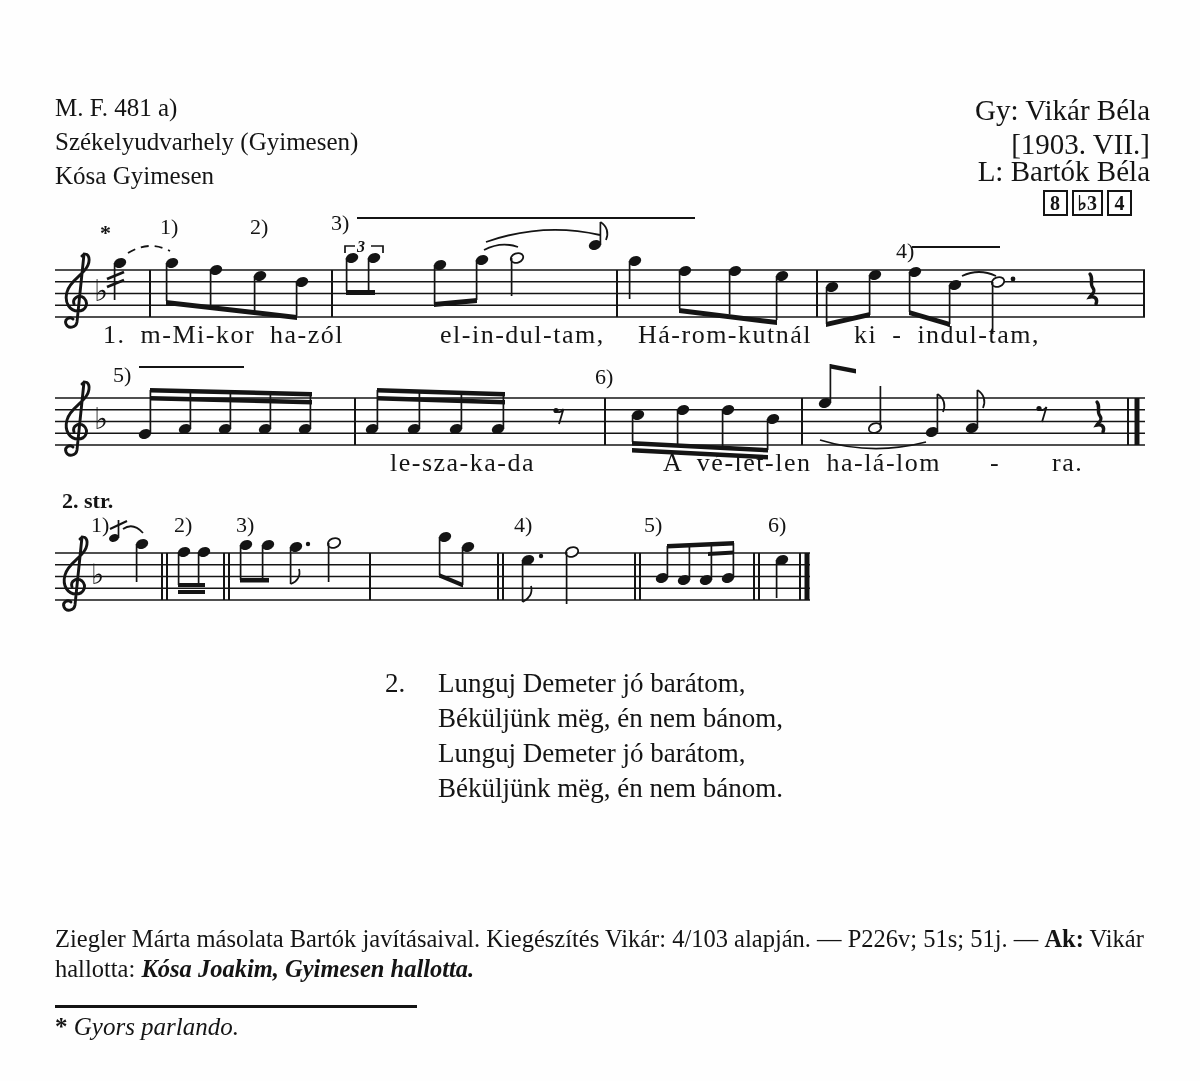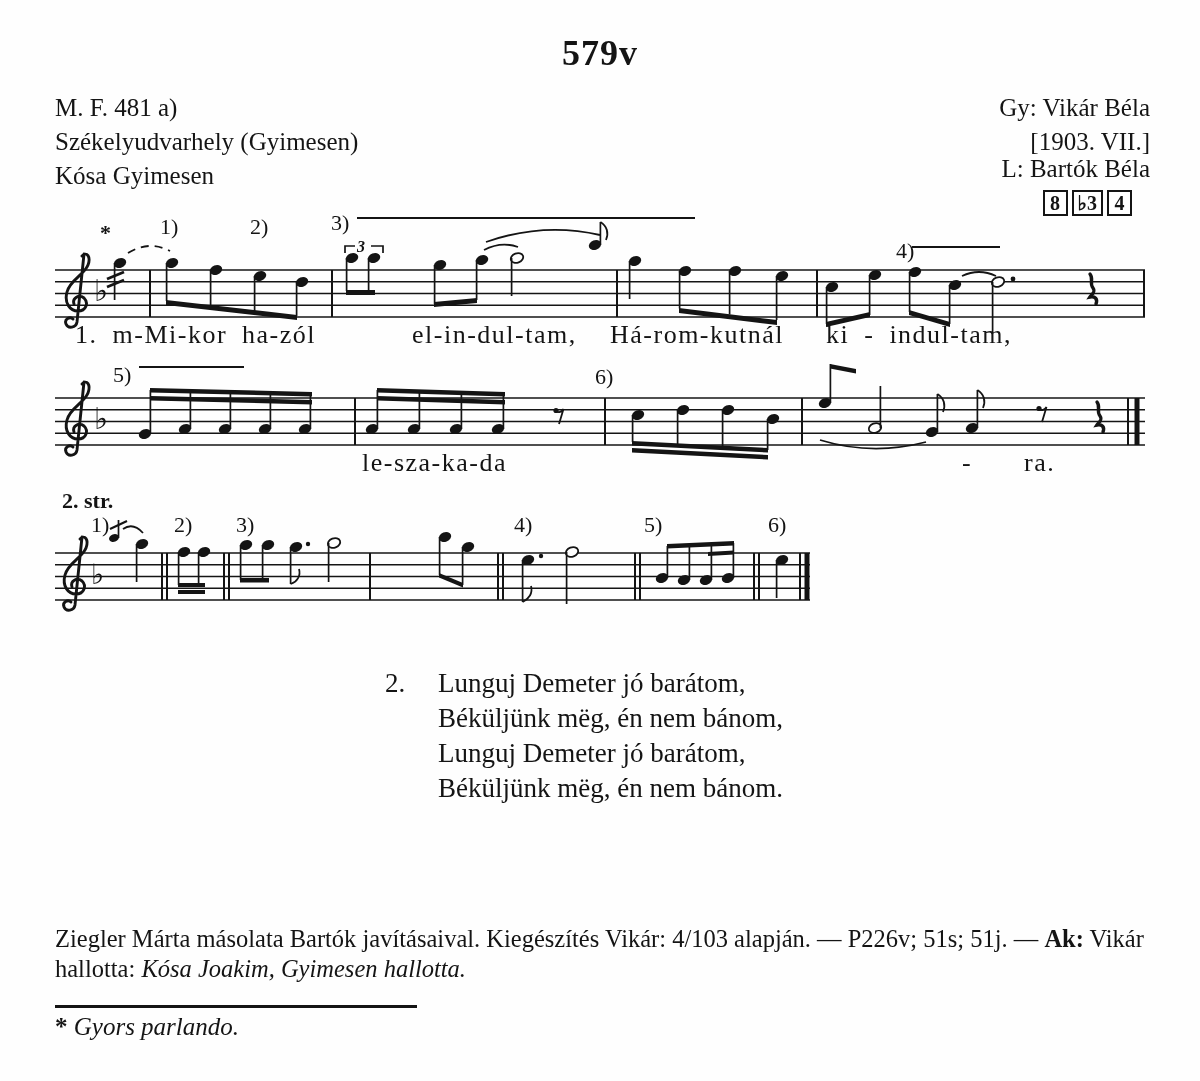--- a/index.html
+++ b/index.html
@@ -6,59 +6,58 @@
   .page{
     position:relative;width:1200px;height:1081px;margin:0 auto;
     background:#fefefe;color:#141414;
     font-family:"Liberation Serif",serif;overflow:hidden;
   }
   .title{
     position:absolute;left:0;top:32px;width:100%;text-align:center;
     font-size:36px;font-weight:bold;letter-spacing:1px;
   }
   .hl{position:absolute;left:55px;font-size:25px;white-space:nowrap;}
-  .hr{position:absolute;right:50px;font-size:25px;white-space:nowrap;text-align:right;}
+  .hr{position:absolute;right:50px;font-size:29px;white-space:nowrap;text-align:right;}
   .cadence{position:absolute;right:68px;top:190px;display:flex;gap:4px;}
   .cadence .box{
     display:inline-block;border:2px solid #141414;font-size:20px;font-weight:bold;
     line-height:22px;padding:0 4px;min-width:13px;text-align:center;
   }
   .sys{position:absolute;}
   .ann{position:absolute;font-size:22px;white-space:nowrap;}
   .ov{position:absolute;height:0;border-top:2px solid #141414;}
-  .lyr{position:absolute;font-size:26px;white-space:nowrap;word-spacing:7px;letter-spacing:1.5px;}
+  .lyr{position:absolute;font-size:26px;white-space:nowrap;word-spacing:7px;letter-spacing:1.5px;margin-left:28px;}
   .strlabel{position:absolute;font-size:22px;font-weight:bold;}
   .verse{position:absolute;left:385px;top:666px;font-size:27px;line-height:35px;}
   .verse .vnum{position:absolute;left:0;top:0;}
   .verse .vlines{margin-left:53px;}
   .footer{
     position:absolute;left:55px;top:924px;width:1100px;
     font-size:24.5px;line-height:30px;
   }
   .footer b{font-weight:bold;}
-  .footer i{font-style:italic;}
+  .footer i{font-style:italic;font-weight:bold;}
   .fn-rule{position:absolute;left:55px;top:1005px;width:362px;height:3px;background:#141414;}
   .fn{position:absolute;left:55px;top:1013px;font-size:25px;}
   .fn i{font-style:italic;text-align:right;}
   svg .sl{stroke:#141414;stroke-width:1.4;}
   svg .bl{stroke:#141414;stroke-width:2;}
   svg .blk{stroke:#141414;stroke-width:5;}
   svg .st{stroke:#141414;stroke-width:1.7;}
   svg .bm{fill:#141414;}
   svg .slur{fill:none;stroke:#141414;stroke-width:1.8;}
   svg .clef{fill:none;stroke:#141414;stroke-width:2.9;stroke-linecap:round;}
   svg text{fill:#141414;font-family:"Liberation Serif",serif;}
   svg use{fill:#141414;}
 </style>
 </head>
 <body>
 
 <div class="page">
 
-  <div class="title">579v</div>
 
   <div class="hl" style="top:94px">M. F. 481 a)</div>
   <div class="hl" style="top:128px">Székelyudvarhely (Gyimesen)</div>
   <div class="hl" style="top:162px">Kósa Gyimesen</div>
   <div class="hr" style="top:94px">Gy: Vikár Béla</div>
   <div class="hr" style="top:128px">[1903. VII.]</div>
   <div class="hr" style="top:155px">L: Bartók Béla</div>
   <div class="cadence">
     <span class="box">8</span>
     <span class="box">♭3</span>
@@ -246,20 +245,21 @@
         <line class="st" x1="927.4" y1="86" x2="927.4" y2="48"></line>
       <path class="slur" d="M927.4 48 C934 52 936 59 933 66"></path>
       <use href="#er" transform="translate(988,64)"></use>
       <use href="#qr" transform="translate(1047,60)"></use>
       <line class="bl" x1="1078" y1="56" x2="1078" y2="103"></line>
       <line class="blk" x1="1087" y1="56" x2="1087" y2="103"></line>
     </g>
   </svg>
 
   <div class="lyr" style="left:362px;top:448px">le-sza-ka-da</div>
+  <div class="lyr" style="left:635px;top:448px">A vé-let-len ha-lá-lom</div>
   <div class="lyr" style="left:962px;top:448px">-</div>
   <div class="lyr" style="left:1024px;top:448px">ra.</div>
 
   <div class="strlabel" style="left:62px;top:488px">2. str.</div>
   <span class="ann" style="left:91px;top:512px">1)</span>
   <span class="ann" style="left:174px;top:512px">2)</span>
   <span class="ann" style="left:236px;top:512px">3)</span>
   <span class="ann" style="left:514px;top:512px">4)</span>
   <span class="ann" style="left:644px;top:512px">5)</span>
   <span class="ann" style="left:768px;top:512px">6)</span>

